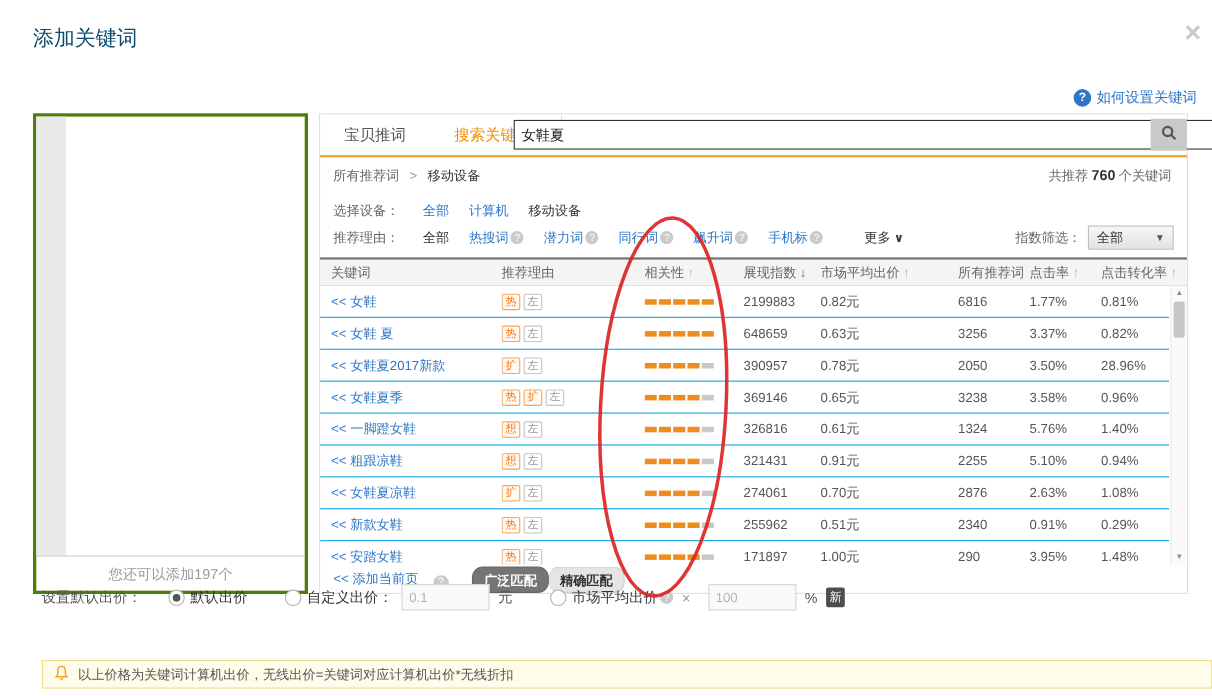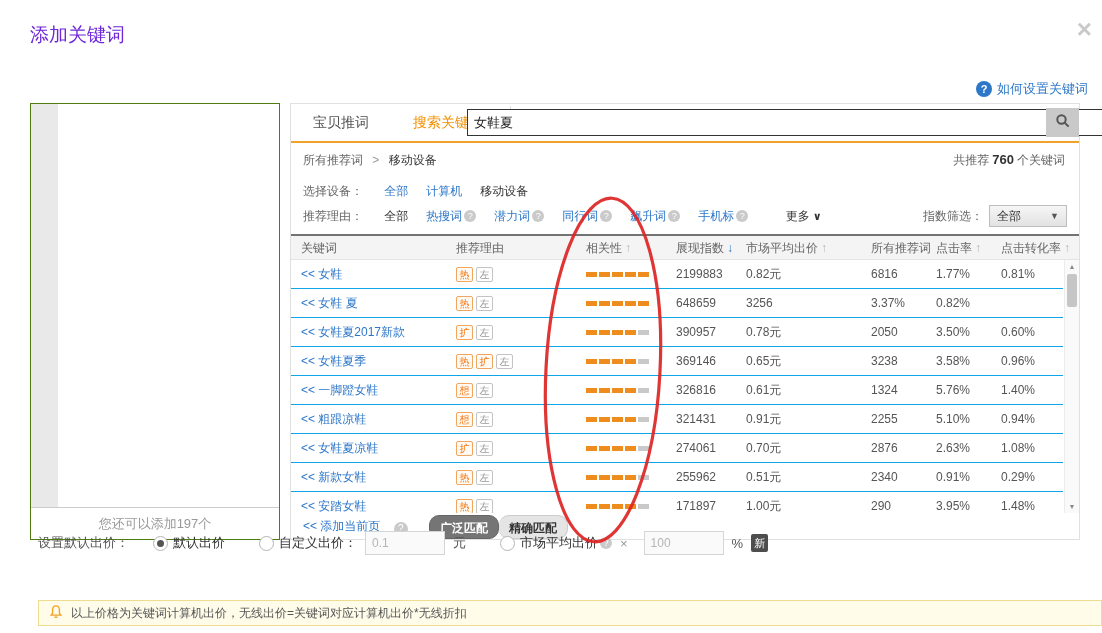--- a/index.html
+++ b/index.html
@@ -1,24 +1,24 @@
 <!DOCTYPE html>
 <html><head>
 <meta charset="utf-8">
 <style>
   html,body{margin:0;padding:0;}
   body{width:1102px;height:633px;position:relative;background:#fff;overflow:hidden;
        font-family:"Liberation Sans","DejaVu Sans",sans-serif;color:#555;}
-  .dlg-title{position:absolute;left:30px;top:22px;font-size:19px;color:#6d28d9;}
+  .dlg-title{position:absolute;left:30px;top:22px;font-size:19px;color:#0c4a6e;}
   .close{position:absolute;right:10px;top:16px;font-size:26px;color:#c9c9c9;font-weight:bold;cursor:pointer;line-height:1;}
   .help{position:absolute;right:14px;top:80px;display:flex;align-items:center;gap:5px;color:#2d77c8;font-size:13px;cursor:pointer;text-decoration:none;}
   .help-q{width:16px;height:16px;border-radius:50%;background:#2d77c8;color:#fff;font-size:11px;text-align:center;line-height:16px;font-weight:bold;}
 
   
-  .left-panel{position:absolute;left:30px;top:103px;width:250px;height:437px;border:1px solid #4d7c0f;box-sizing:border-box;background:#fff;}
+  .left-panel{position:absolute;left:30px;top:103px;width:250px;height:437px;border:3px solid #4d7c0f;box-sizing:border-box;background:#fff;}
   .lp-gutter{position:absolute;left:0;top:0;width:27px;height:calc(100% - 32px);background:#e9e9e9;}
   .lp-footer{position:absolute;left:0;bottom:0;width:100%;height:31px;border-top:1px solid #ccc;line-height:31px;color:#999;font-size:13px;text-align:center;}
 
   
   .right-panel{position:absolute;left:290px;top:103px;width:790px;height:437px;border:1px solid #e0e0e0;box-sizing:border-box;background:#fff;}
   .tabs{position:relative;height:37px;}
   .tab{display:inline-block;padding:0 22px;line-height:37px;font-size:14px;color:#555;cursor:pointer;vertical-align:top;}
   .tab.active{color:#f39000;}
   .tab-div{display:inline-block;width:1px;height:15px;background:#ddd;vertical-align:middle;margin:0 1px;}
   .orange-line{position:absolute;left:0;top:37px;width:100%;height:2px;background:#f0a32a;}
@@ -181,39 +181,40 @@
           <div class="cell"><span class="kw">&lt;&lt; 女鞋 夏</span></div>
           <div class="cell"><span class="badge orange">热</span><span class="badge gray">左</span></div>
           <div class="cell"><span class="bars">
               <span class="bar"></span>
               <span class="bar"></span>
               <span class="bar"></span>
               <span class="bar"></span>
               <span class="bar"></span>
             </span></div>
           <div class="cell">648659</div>
+          <div class="cell">0.63元</div>
           <div class="cell">3256</div>
           <div class="cell">3.37%</div>
           <div class="cell">0.82%</div>
         </div>
         <div class="row grid">
           <div class="cell"><span class="kw">&lt;&lt; 女鞋夏2017新款</span></div>
           <div class="cell"><span class="badge orange">扩</span><span class="badge gray">左</span></div>
           <div class="cell"><span class="bars">
               <span class="bar"></span>
               <span class="bar"></span>
               <span class="bar"></span>
               <span class="bar"></span>
               <span class="bar off"></span>
             </span></div>
           <div class="cell">390957</div>
           <div class="cell">0.78元</div>
           <div class="cell">2050</div>
           <div class="cell">3.50%</div>
-          <div class="cell">0.60%</div>
+          <div class="cell">28.96%</div>
         </div>
         <div class="row grid">
           <div class="cell"><span class="kw">&lt;&lt; 女鞋夏季</span></div>
           <div class="cell"><span class="badge orange">热</span><span class="badge orange">扩</span><span class="badge gray">左</span></div>
           <div class="cell"><span class="bars">
               <span class="bar"></span>
               <span class="bar"></span>
               <span class="bar"></span>
               <span class="bar"></span>
               <span class="bar off"></span>

